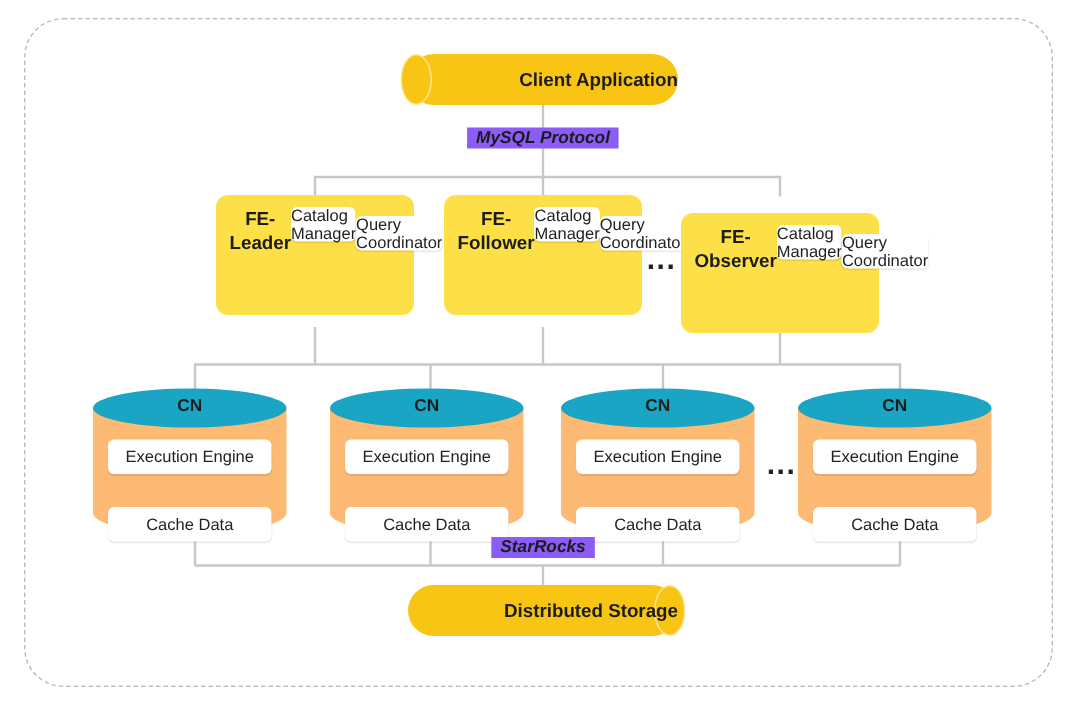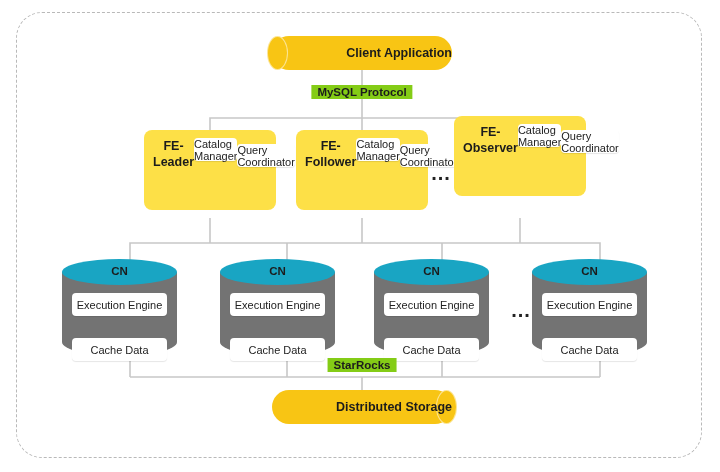--- a/index.html
+++ b/index.html
@@ -33,39 +33,39 @@
   }
   .fe-title{text-align:center;font-weight:bold;font-size:12.5px;line-height:16px;margin-bottom:7px;}
   .comp-box{
     background:#ffffff;border-radius:4px;height:23px;display:flex;align-items:center;
     justify-content:center;font-size:11px;color:#222;box-shadow:0 1px 1px rgba(0,0,0,0.10);
   }
   .fe-node .comp-box + .comp-box{margin-top:6px;}
 
   
   .cn-node{
-    position:absolute;width:115px;height:84px;background:#737373;
+    position:absolute;width:129px;height:84px;background:#fdba74;
     border-radius:0 0 50% 50% / 0 0 14px 14px;
   }
   .cn-node::before{
     content:"";position:absolute;left:0;top:-13px;width:100%;height:26px;
     background:#19A5C3;border-radius:50%;
   }
   .cn-title{
     position:absolute;left:0;top:-7px;width:100%;text-align:center;
     font-weight:bold;font-size:11.5px;z-index:2;
   }
   .cn-node .comp-box{position:relative;z-index:1;margin:0 10px;}
   .cn-node .comp-first{margin-top:21px;}
   .cn-node .comp-box + .comp-box{margin-top:22px;}
 
   
   .flow-label{
-    position:absolute;transform:translateX(-50%);background:#84cc16;
-    padding:1px 6px;font-weight:bold;font-size:11.5px;white-space:nowrap;z-index:3;
+    position:absolute;transform:translateX(-50%);background:#8b5cf6;
+    padding:1px 6px;font-weight:bold;font-size:11.5px;white-space:nowrap;z-index:3;font-style:italic;
   }
   .ellipsis{
     position:absolute;transform:translateX(-50%);font-weight:bold;font-size:20px;
     letter-spacing:1px;color:#222;line-height:10px;
   }
 </style>
 </head>
 <body>
 
 <div class="stage">
@@ -95,21 +95,21 @@
   </div>
 
   <div class="fe-node" style="left:296px;top:130px;">
     <div class="fe-title">FE-Follower</div>
     <div class="comp-box">Catalog Manager</div>
     <div class="comp-box">Query Coordinator</div>
   </div>
 
   <div class="ellipsis" style="left:441px;top:168px;">...</div>
 
-  <div class="fe-node" style="left:454px;top:116px;">
+  <div class="fe-node" style="left:454px;top:142px;">
     <div class="fe-title">FE-Observer</div>
     <div class="comp-box">Catalog Manager</div>
     <div class="comp-box">Query Coordinator</div>
   </div>
 
   <div class="cn-node" style="left:62px;top:272px;">
     <div class="cn-title">CN</div>
     <div class="comp-box comp-first">Execution Engine</div>
     <div class="comp-box">Cache Data</div>
   </div>

